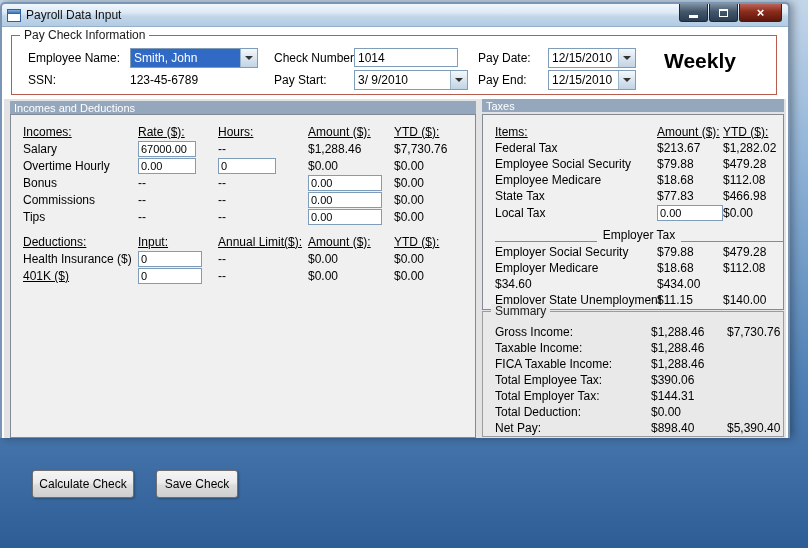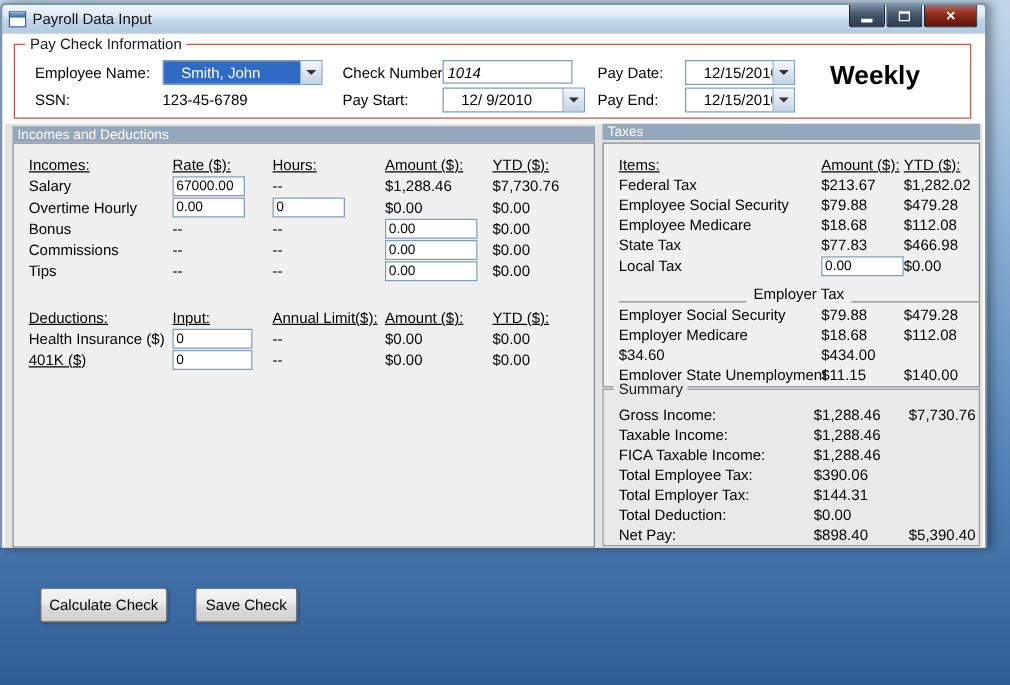--- a/index.html
+++ b/index.html
@@ -1,19 +1,19 @@
 <!DOCTYPE html>
 <html><head>
 <meta charset="utf-8">
 <style>
   *{box-sizing:border-box;margin:0;padding:0}
   html,body{width:808px;height:548px;overflow:hidden}
   body{font-family:"Liberation Sans",sans-serif;font-size:12px;color:#000;position:relative;
        background:linear-gradient(180deg,#c3d6e9 0%,#8fb2d6 30%,#4f7fb4 70%,#2d5d95 100%)}
-  .window{position:absolute;left:0;top:2px;width:790px;height:436px;background:#e5e5e5;
+  .window{position:absolute;left:0;top:2px;width:790px;height:436px;background:#d946ef;
           border:2px solid #7a96b4;border-bottom:none;border-radius:5px 5px 0 0;
           box-shadow:3px 0 8px rgba(0,0,0,.35)}
   .titlebar{position:relative;height:23px;border-radius:3px 3px 0 0;display:flex;align-items:center;padding:0 5px;
             background:linear-gradient(180deg,#f2f7fc 0%,#dce9f5 40%,#c2d6ea 55%,#b2cbe3 100%);
             border-bottom:1px solid #96b0ca}
   .title-icon{width:14px;height:13px;border:1px solid #2e5f9e;background:#fff;margin-right:5px;flex:none}
   .title-icon .bar{height:4px;background:linear-gradient(180deg,#7fb2e8,#2e5f9e)}
   .title-text{font-size:12px;color:#111;white-space:nowrap}
   .caption-buttons{position:absolute;right:6px;top:0;display:flex;gap:1px}
   .capbtn{width:29px;height:18px;border:1px solid #1d2a36;border-top:none;border-radius:0 0 3px 3px;
@@ -25,21 +25,21 @@
   .glyph-close{color:#fff;font-size:13px;font-weight:bold;line-height:1}
   .client{position:absolute;left:0;top:23px;right:0;bottom:0;background:#fff}
 
   
   .paygroup{position:absolute;left:9px;top:8px;width:766px;height:60px;border:1px solid #b85c4e}
   .paygroup-label{position:absolute;left:8px;top:-8px;background:#fff;padding:0 4px;color:#1a1a1a}
   .pg{position:absolute;white-space:nowrap}
   .tb{border:1px solid #7f9db9;background:#fff;font-family:"Liberation Sans",sans-serif;font-size:12px;
       padding:1px 3px;height:19px}
   .combo{position:absolute;display:flex;align-items:stretch;border:1px solid #7f9db9;background:#fff;height:20px}
-  .combo .val{flex:1;display:flex;align-items:center;padding-left:14px;overflow:hidden;white-space:nowrap}
+  .combo .val{flex:1;display:flex;align-items:center;padding-left:3px;overflow:hidden;white-space:nowrap}
   .combo .val.selected{background:#316ac5;color:#fff}
   .combo .ddbtn{width:17px;flex:none;border-left:1px solid #9ab4cc;display:flex;align-items:center;justify-content:center;
                 background:linear-gradient(180deg,#f4f8fb 0%,#dce7f1 45%,#c2d3e4 100%)}
   .arrow{width:0;height:0;border-left:4px solid transparent;border-right:4px solid transparent;border-top:4px solid #333}
   .weekly{font-weight:bold;font-size:21px}
 
   
   .lower{position:absolute;left:2px;right:2px;top:72px;bottom:0;background:#e3e3e3}
   .panel-header{position:absolute;height:13px;background:#94a7bc;color:#fff;font-size:11px;
                 display:flex;align-items:center;padding-left:4px}
@@ -52,21 +52,21 @@
                  background:#e9e9e9;padding:12px 12px 0 12px}
   .summary-label{position:absolute;left:8px;top:-8px;background:#e9e9e9;padding:0 4px;color:#1a1a1a}
 
   .grid5{display:grid;grid-template-columns:115px 80px 90px 86px 1fr;align-items:center;height:17px;white-space:nowrap}
   .grid3{display:grid;grid-template-columns:162px 66px 1fr;align-items:center;height:16px;white-space:nowrap}
   .gridsum{display:grid;grid-template-columns:156px 76px 1fr;align-items:center;height:16px;white-space:nowrap}
   .u{text-decoration:underline}
   .tbsm{border:1px solid #7f9db9;background:#fff;font-family:"Liberation Sans",sans-serif;font-size:11px;
         padding:0 2px;height:16px}
   .w58{width:58px}.w64{width:64px}.w66{width:66px}.w74{width:74px}
-  .ded-gap{margin-top:20px}
+  .ded-gap{margin-top:8px}
   .divider-row{display:flex;align-items:flex-end;height:14px;margin:6px 0 2px 0}
   .divider-row .line{flex:1;height:1px;background:#8a8a8a}
   .divider-row .txt{padding:0 6px}
 
   
   .btn{position:absolute;top:371px;height:28px;border:1px solid #707070;border-radius:3px;
        background:linear-gradient(180deg,#f5f5f5 0%,#ebebeb 45%,#dcdcdc 55%,#cfcfcf 100%);
        font-family:"Liberation Sans",sans-serif;font-size:12px;color:#000;cursor:default;
        box-shadow:1px 1px 2px rgba(0,0,0,.25)}
   .btn-calc{left:28px;width:102px}
@@ -103,38 +103,38 @@
 
       <span class="pg" style="left:16px;top:15px">Employee Name:</span>
       <div class="combo" style="left:118px;top:12px;width:128px">
         <span class="val selected">Smith, John</span>
         <span class="ddbtn">
             <span class="arrow"></span>
           </span>
       </div>
 
       <span class="pg" style="left:262px;top:15px">Check Number:</span>
-      <input class="tb pg" style="left: 342px; top: 12px; width: 104px; font-style: italic;" value="1014">
+      <input class="tb pg" style="left: 342px; top: 12px; width: 104px;" value="1014">
 
       <span class="pg" style="left:466px;top:15px">Pay Date:</span>
       <div class="combo" style="left:536px;top:12px;width:88px">
         <span class="val">12/15/2010</span>
         <span class="ddbtn">
             <span class="arrow"></span>
           </span>
       </div>
 
       <span class="pg weekly" style="left:652px;top:13px">Weekly</span>
 
       <span class="pg" style="left:16px;top:37px">SSN:</span>
       <span class="pg" style="left:118px;top:37px">123-45-6789</span>
 
       <span class="pg" style="left:262px;top:37px">Pay Start:</span>
       <div class="combo" style="left:342px;top:34px;width:114px">
-        <span class="val">12/ 9/2010</span>
+        <span class="val">3/ 9/2010</span>
         <span class="ddbtn">
             <span class="arrow"></span>
           </span>
       </div>
 
       <span class="pg" style="left:466px;top:37px">Pay End:</span>
       <div class="combo" style="left:536px;top:34px;width:88px">
         <span class="val">12/15/2010</span>
         <span class="ddbtn">
             <span class="arrow"></span>

